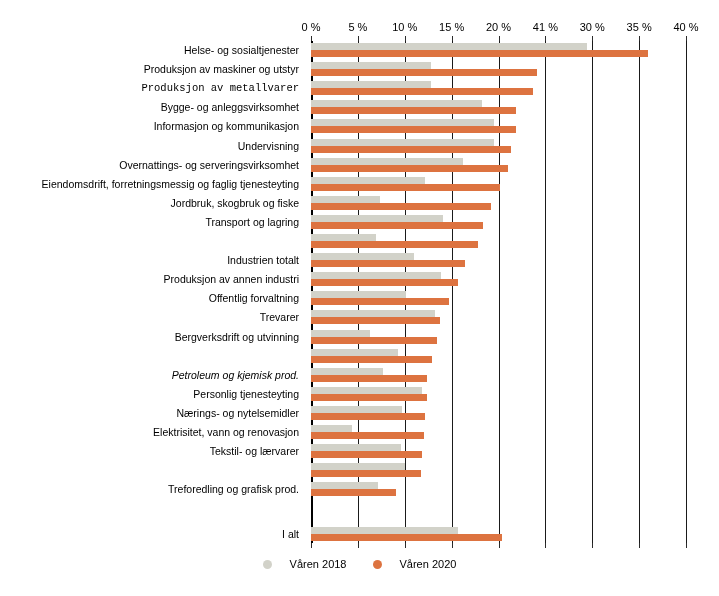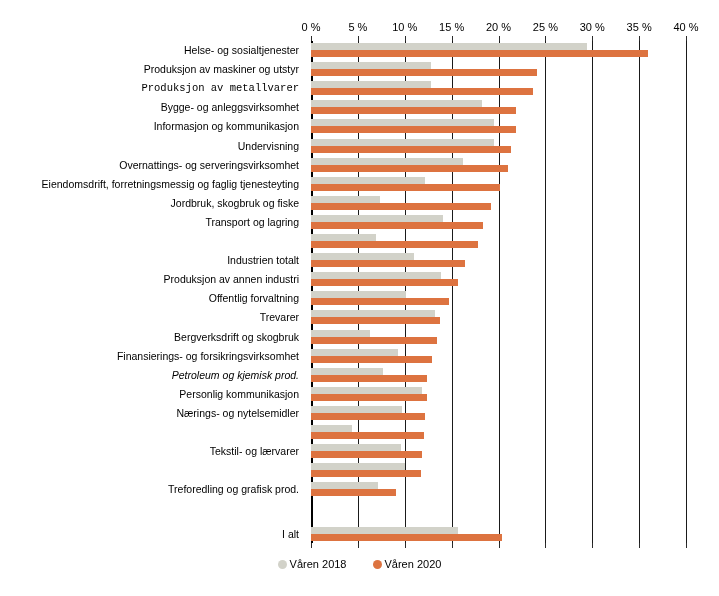--- a/index.html
+++ b/index.html
@@ -124,21 +124,21 @@
     top: 558px;
     width: 719px;
     display: flex;
     justify-content: center;
     align-items: center;
     gap: 26px;
   }
   .legend-item {
     display: flex;
     align-items: center;
-    gap: 3px;
+    gap: 18px;
     font-size: 11px;
     color: #000000;
   }
   .legend-swatch {
     width: 9px;
     height: 9px;
     border-radius: 50%;
     display: inline-block;
   }
 </style>
@@ -146,21 +146,21 @@
 <body>
 
 <div id="chart-root">
 
   <div class="axis-labels">
       <div class="axis-tick-label" style="left: 0px;">0 %</div>
       <div class="axis-tick-label" style="left: 46.875px;">5 %</div>
       <div class="axis-tick-label" style="left: 93.75px;">10 %</div>
       <div class="axis-tick-label" style="left: 140.625px;">15 %</div>
       <div class="axis-tick-label" style="left: 187.5px;">20 %</div>
-      <div class="axis-tick-label" style="left: 234.375px;">25 %</div>
+      <div class="axis-tick-label" style="left: 234.375px;">41 %</div>
       <div class="axis-tick-label" style="left: 281.25px;">30 %</div>
       <div class="axis-tick-label" style="left: 328.125px;">35 %</div>
       <div class="axis-tick-label" style="left: 375px;">40 %</div>
     </div>
   <div class="tickmarks">
       <div class="tickmark" style="left: 0px;"></div>
       <div class="tickmark" style="left: 46.875px;"></div>
       <div class="tickmark" style="left: 93.75px;"></div>
       <div class="tickmark" style="left: 140.625px;"></div>
       <div class="tickmark" style="left: 187.5px;"></div>
@@ -178,25 +178,25 @@
       <div class="cat-label" style="top: 79.4px;">Informasjon og kommunikasjon</div>
       <div class="cat-label" style="top: 98.5px;">Undervisning</div>
       <div class="cat-label" style="top: 117.6px;">Overnattings- og serveringsvirksomhet</div>
       <div class="cat-label" style="top: 136.7px;">Eiendomsdrift, forretningsmessig og faglig tjenesteyting</div>
       <div class="cat-label" style="top: 155.8px;">Jordbruk, skogbruk og fiske</div>
       <div class="cat-label" style="top: 174.9px;">Transport og lagring</div>
       <div class="cat-label" style="top: 213.1px;">Industrien totalt</div>
       <div class="cat-label" style="top: 232.2px;">Produksjon av annen industri</div>
       <div class="cat-label" style="top: 251.3px;">Offentlig forvaltning</div>
       <div class="cat-label" style="top: 270.4px;">Trevarer</div>
-      <div class="cat-label" style="top: 289.5px;">Bergverksdrift og skogbruk</div>
-      <div class="cat-label" style="top: 308.6px;">Finansierings- og forsikringsvirksomhet</div>
+      <div class="cat-label" style="top: 289.5px;">Bergverksdrift og utvinning</div>
       <div class="cat-label" style="top: 327.7px; font-style: italic;">Petroleum og kjemisk prod.</div>
-      <div class="cat-label" style="top: 346.8px;">Personlig kommunikasjon</div>
+      <div class="cat-label" style="top: 346.8px;">Personlig tjenesteyting</div>
       <div class="cat-label" style="top: 365.9px;">Nærings- og nytelsemidler</div>
+      <div class="cat-label" style="top: 385px;">Elektrisitet, vann og renovasjon</div>
       <div class="cat-label" style="top: 404.1px;">Tekstil- og lærvarer</div>
       <div class="cat-label" style="top: 442.3px;">Treforedling og grafisk prod.</div>
       <div class="cat-label" style="top: 487.185px;">I alt</div>
     </div>
 
   <div class="plot">
     <div class="gridlines-layer">
         <div class="gridline axis-zero" style="left: 0px;"></div>
         <div class="gridline" style="left: 46.875px;"></div>
         <div class="gridline" style="left: 93.75px;"></div>

